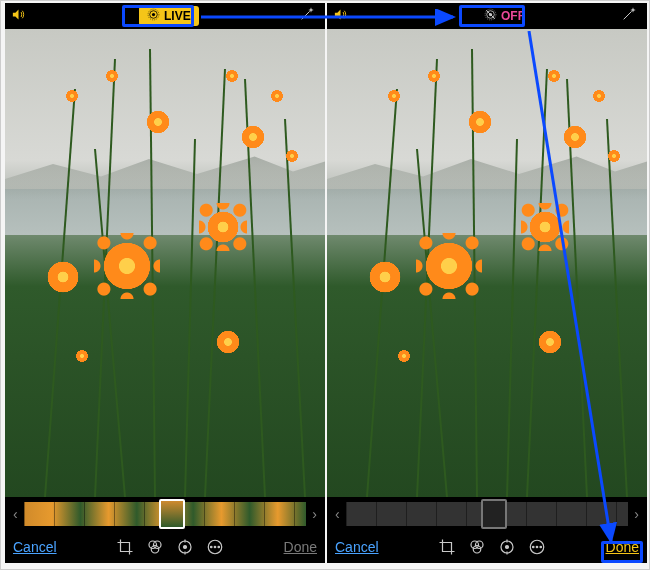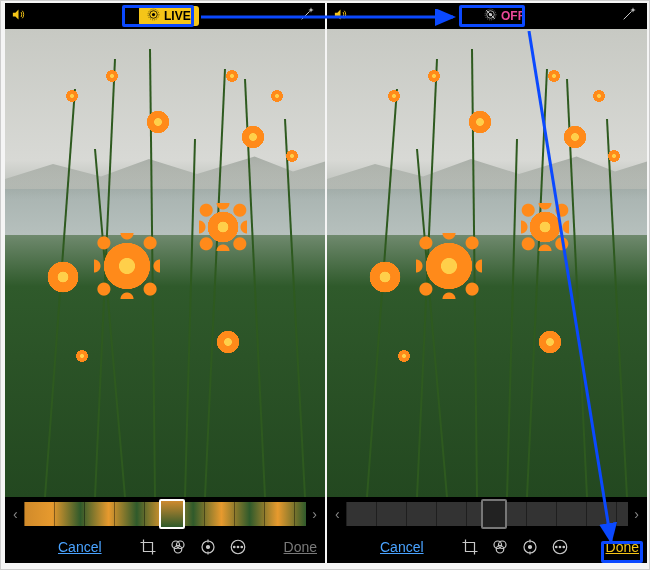--- a/index.html
+++ b/index.html
@@ -154,21 +154,21 @@
     height: 32px;
     background: #000;
     display: flex;
     align-items: center;
     padding: 0 8px;
     gap: 10px;
     color: #c9c9c9;
     font-size: 14px;
   }
   .bottombar .grow { flex: 1; }
-  .link-cancel { color: #4aa3ff; text-decoration: underline; font-size: 14px; margin-left: 45px; }
+  .link-cancel { color: #4aa3ff; text-decoration: underline; font-size: 14px; }
   .done-dim { color: #7a7a7a; text-decoration: underline; }
   .done-active { color: #f5c518; text-decoration: underline; }
   .tool-icon { width: 20px; height: 20px; display: inline-flex; align-items: center; justify-content: center; }
   .tool-icon svg { width: 18px; height: 18px; }
 
   .hl-box {
     position: absolute;
     border: 3px solid #0b49ff;
     border-radius: 2px;
     pointer-events: none;

